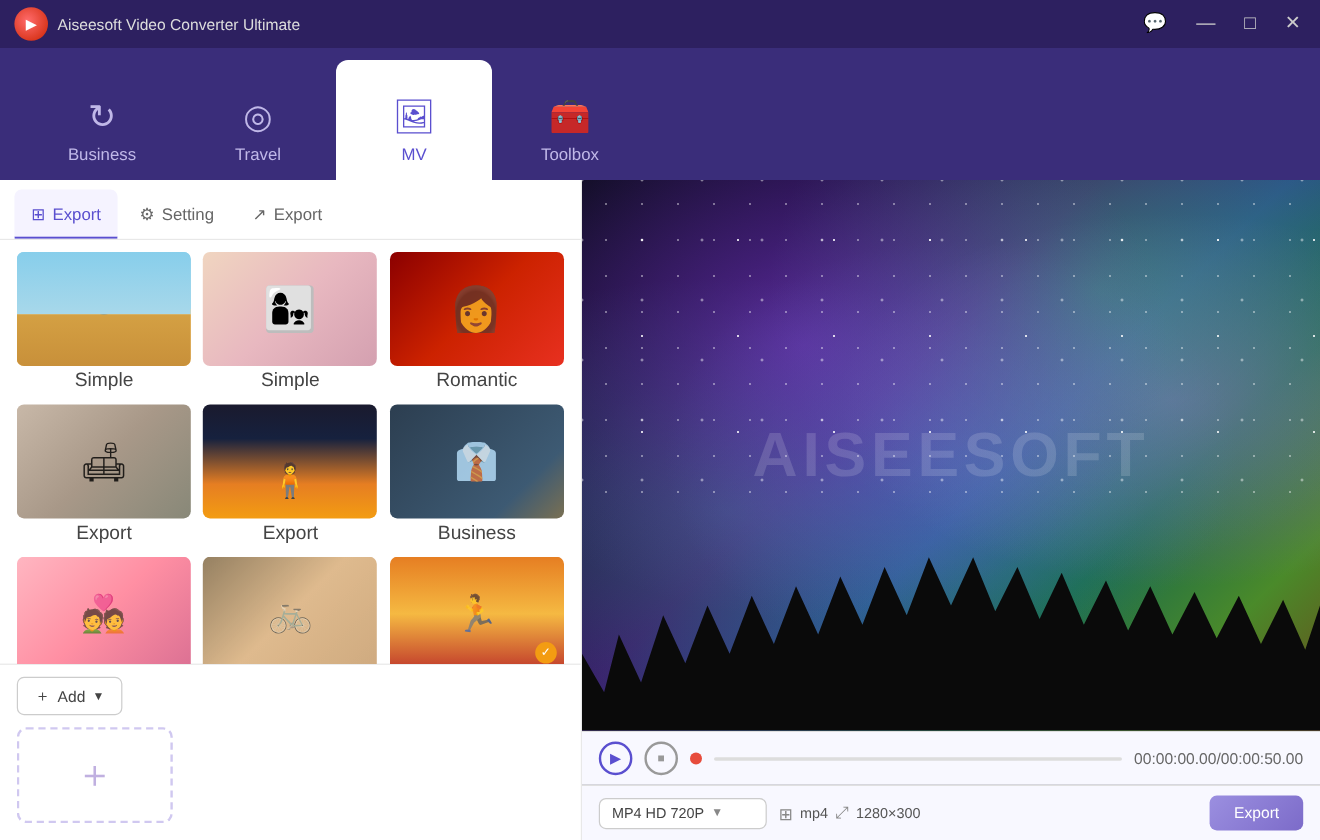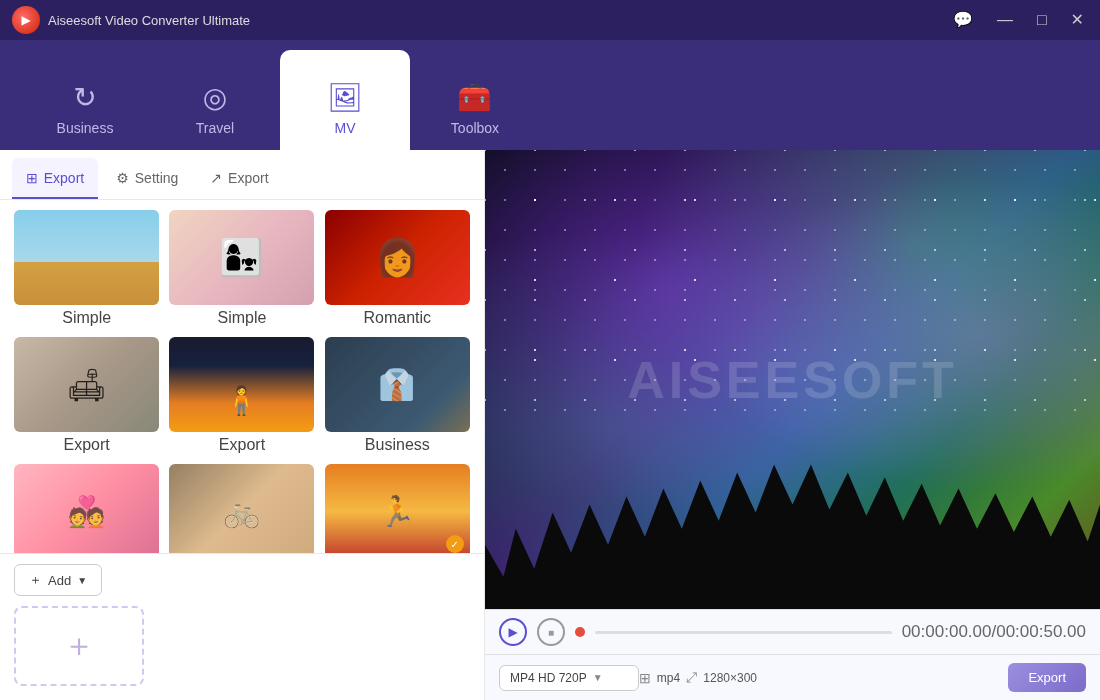--- a/index.html
+++ b/index.html
@@ -210,27 +210,27 @@
     }
     .stop-btn {
       width: 28px; height: 28px;
       border-radius: 50%;
       border: 2px solid #999;
       display: flex; align-items: center; justify-content: center;
       cursor: pointer; color: #999; font-size: 10px;
     }
     .record-dot { width: 10px; height: 10px; border-radius: 50%; background: #e74c3c; }
     .progress-bar { flex: 1; height: 3px; background: #ddd; border-radius: 2px; }
-    .time-display { font-size: 17px; color: #666; white-space: nowrap; text-align: right; }
+    .time-display { font-size: 13px; color: #666; white-space: nowrap; text-align: right; }
 
     
     .format-bar {
       background: #f8f8ff;
       padding: 8px 14px;
-      display: flex; align-items: center; 
+      display: flex; align-items: center; gap: 10px;
       border-top: 1px solid #e0e0e0;
     }
     .format-select {
       background: white;
       border: 1px solid #ccc;
       border-radius: 6px;
       padding: 5px 10px;
       font-size: 12px;
       color: #444;
       display: flex; align-items: center; gap: 6px;

